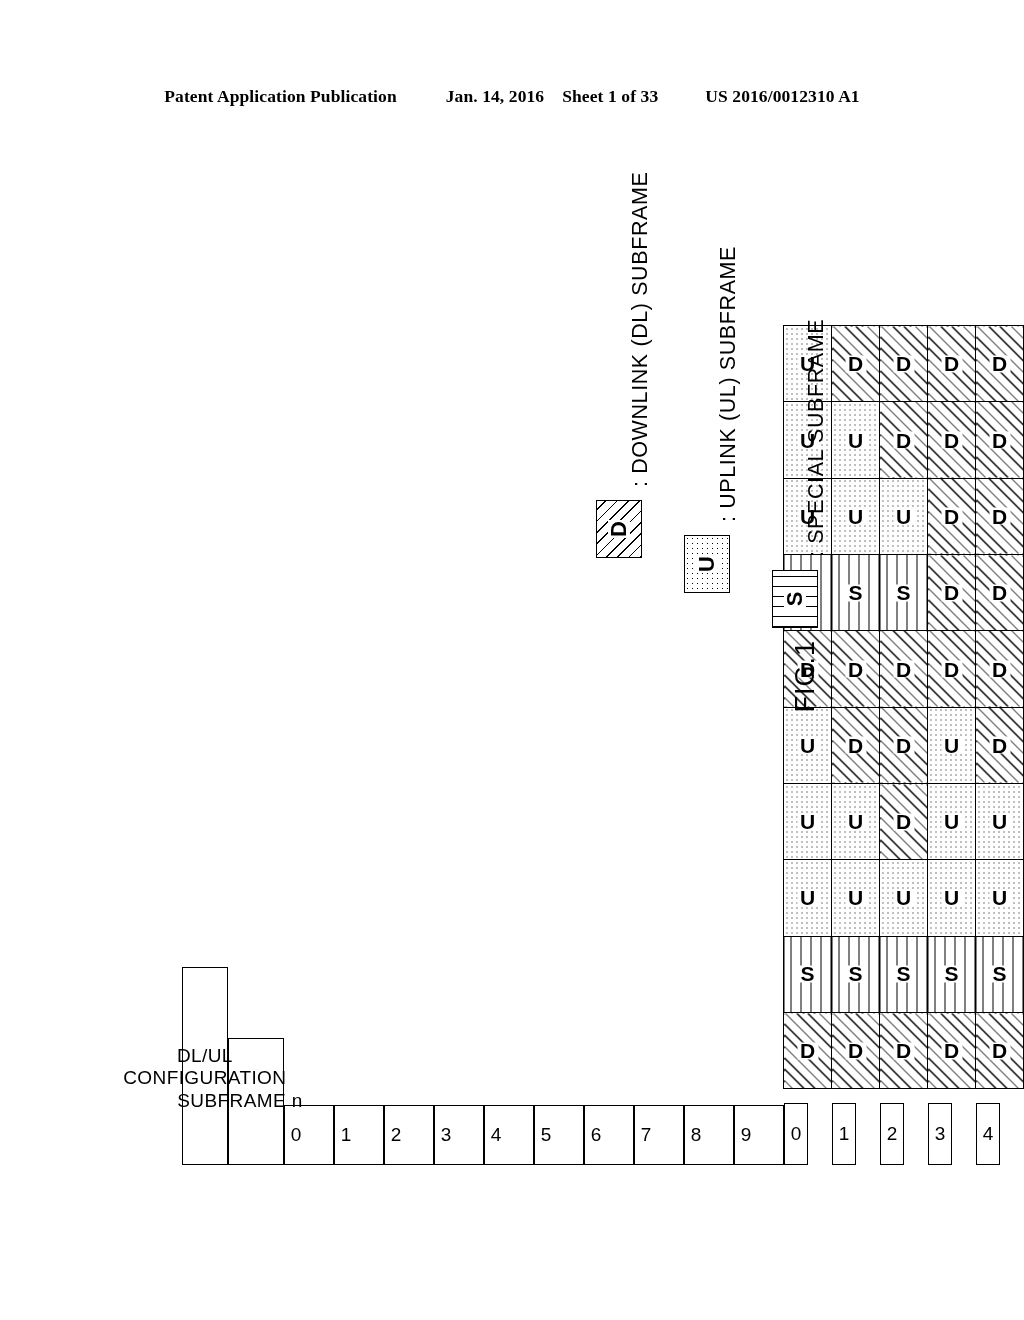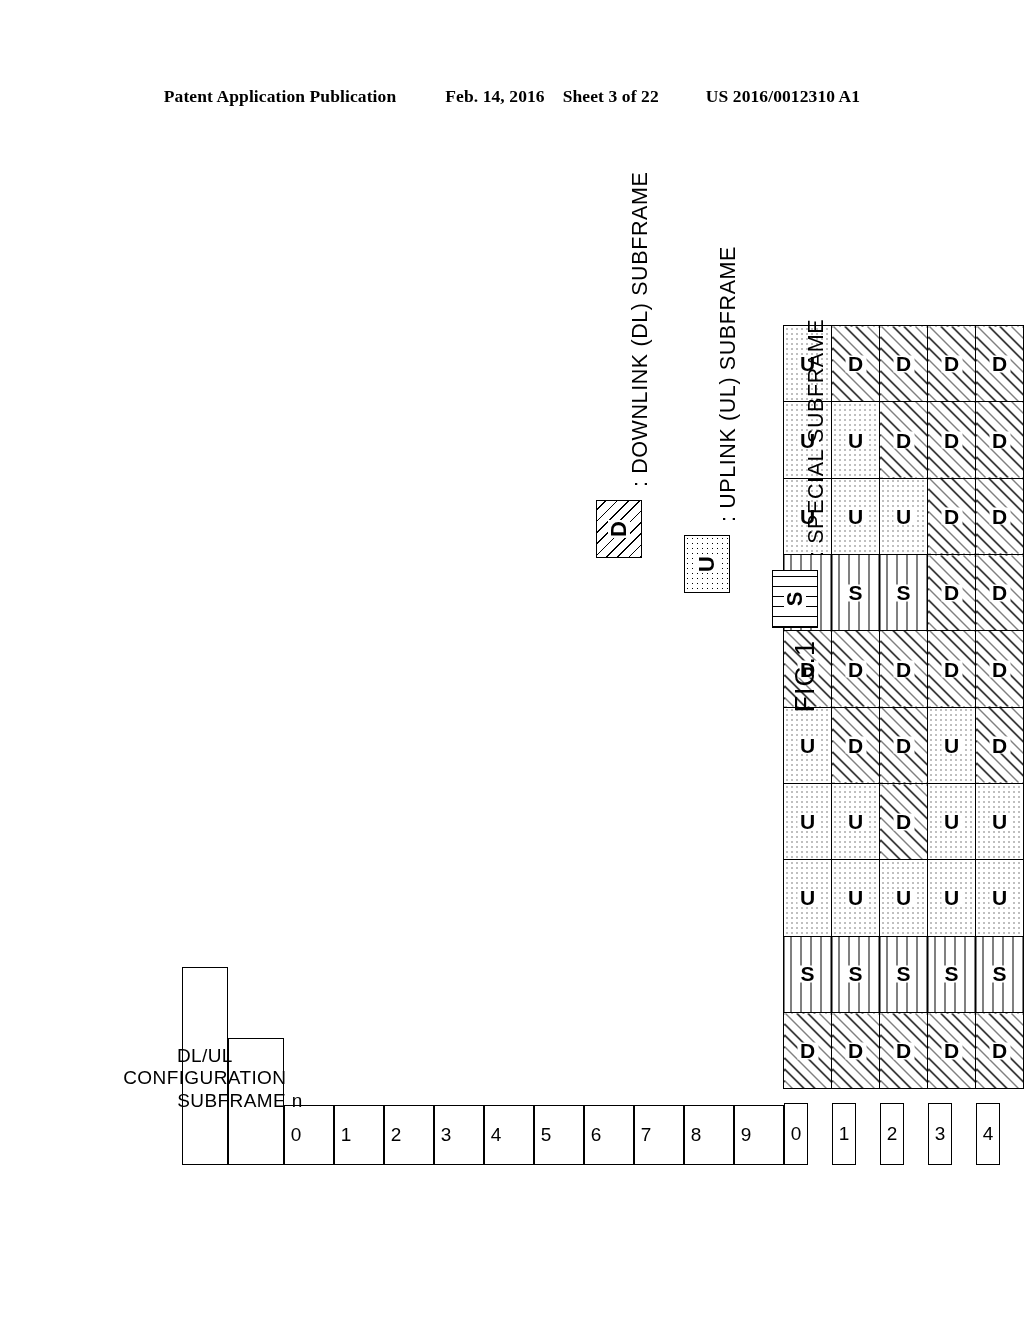--- a/index.html
+++ b/index.html
@@ -201,23 +201,23 @@
     white-space: nowrap;
     font-family: "Liberation Sans", sans-serif;
   }
 </style>
 </head>
 <body>
 
 <div class="pat-header">
   <span class="seg">Patent Application Publication</span>
   <span class="gap1"></span>
-  <span class="seg">Feb. 14, 2016</span>
+  <span class="seg">Jan. 14, 2016</span>
   <span class="subgap"></span>
-  <span class="seg">Sheet 3 of 22</span>
+  <span class="seg">Sheet 1 of 33</span>
   <span class="gap2"></span>
   <span class="seg">US 2016/0012310 A1</span>
 </div>
 
 <div id="fig-rot-wrap">
   <div id="fig-table-rot">
     <table class="sfr">
       <thead>
         <tr>
           <th class="hdr-cfg" rowspan="2" style="display: inline-block;"><span style="display: inline-block; transform: rotate(90deg); white-space: nowrap; text-align: center;"><div>DL/UL</div><div>CONFIGURATION</div></span></th>

